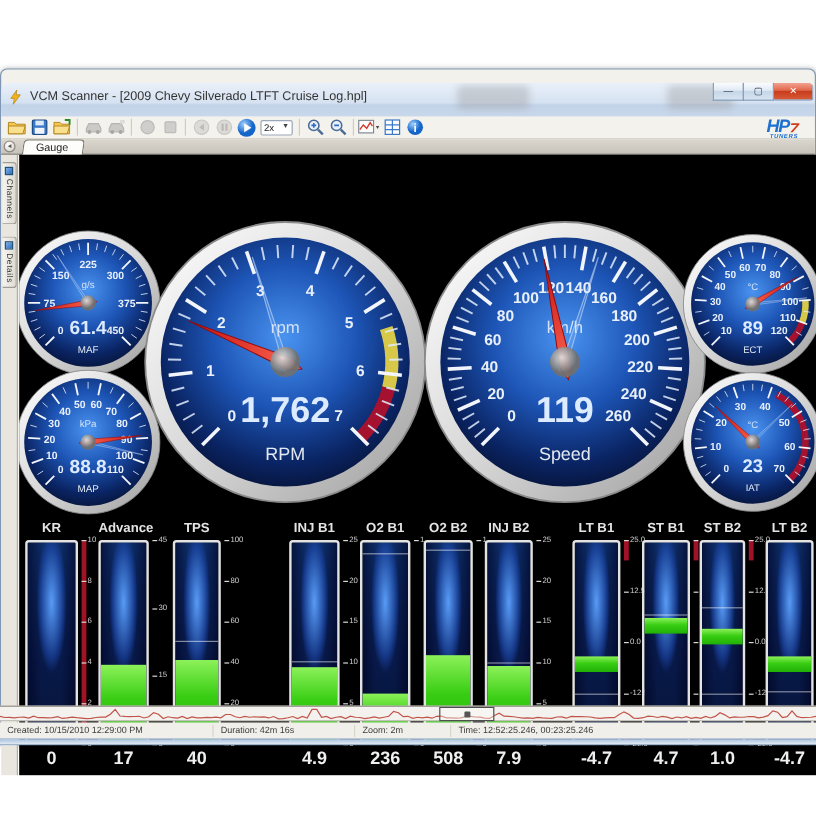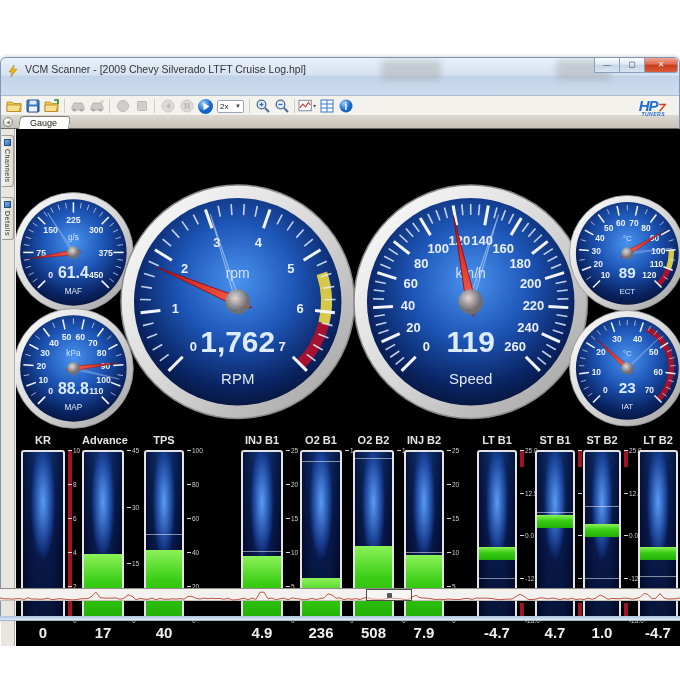--- a/index.html
+++ b/index.html
@@ -2,21 +2,21 @@
 <html><head>
 <meta charset="utf-8">
 <style>
   html,body{margin:0;padding:0;background:#fff;}
   *{box-sizing:border-box;}
   .stage{position:relative;width:680px;height:686px;background:#fff;overflow:hidden;
          font-family:"Liberation Sans",sans-serif;}
   
   .win{position:absolute;left:0;top:57px;width:680px;height:564px;border:1px solid #7f97b4;
        border-radius:6px 6px 0 0;background:#f2f1ec;box-shadow:0 0 4px rgba(0,0,0,.25);}
-  .titlebar{position:absolute;left:0;top:0;width:100%;height:38px;border-radius:6px 6px 0 0;
+  .titlebar{position:absolute;left:0;top:11px;width:100%;height:38px;border-radius:6px 6px 0 0;
        background:linear-gradient(180deg,#e9f0f9 0%,#d6e2f1 45%,#c2d3e8 50%,#cfdcee 100%);
        border-bottom:1px solid #a9bcd4;overflow:hidden;}
   .titleblob{position:absolute;top:2px;height:20px;background:rgba(150,150,150,.35);filter:blur(3px);border-radius:4px;}
   .appicon{position:absolute;left:6px;top:5px;}
   .title{position:absolute;left:24px;top:5px;font-size:10.5px;color:#333;white-space:nowrap;}
   .winbtns{position:absolute;right:1px;top:0px;display:flex;}
   .winbtn{width:26px;height:15px;border:1px solid #87a0bd;border-top:none;margin-left:-1px;
           font-size:8px;line-height:13px;text-align:center;color:#2b3d52;
           background:linear-gradient(180deg,#fbfdff,#dfe9f4 45%,#c6d6e8 50%,#d7e3f1);}
   .winbtn.close{background:linear-gradient(180deg,#f2a392,#e0674a 45%,#c63c1d 50%,#d95b37);
@@ -936,14 +936,20 @@
 
   <div class="timeline">
     <svg id="wave" width="680" height="12">
         <polyline points="0,6.9 4,7.9 8,7.8 12,8.2 16,7.7 20,7.6 24,8.4 28,6.8 32,8.1 36,8.0 40,8.3 44,8.0 48,7.2 52,8.7 56,8.2 60,7.6 64,8.1 68,8.5 72,8.9 76,8.7 80,7.9 84,7.6 88,7.6 92,5.2 96,1.1 100,6.7 104,7.0 108,7.2 112,7.1 116,6.9 120,8.3 124,7.3 128,3.8 132,5.2 136,8.8 140,7.3 144,8.1 148,8.4 152,7.0 156,8.8 160,7.4 164,8.2 168,8.3 172,7.8 176,8.1 180,7.6 184,8.2 188,5.4 192,5.4 196,7.3 200,8.1 204,7.0 208,7.7 212,7.3 216,7.6 220,7.4 224,8.3 228,7.1 232,9.0 236,8.8 240,8.1 244,7.1 248,8.8 252,7.0 256,8.4 260,1.2 264,1.2 268,7.7 272,7.0 276,8.8 280,7.7 284,7.2 288,8.8 292,6.8 296,7.7 300,7.9 304,8.9 308,8.3 312,7.4 316,8.5 320,7.7 324,6.9 328,2.8 332,3.9 336,7.2 340,6.9 344,8.6 348,7.7 352,8.3 356,7.6 360,8.5 364,6.9 368,6.8 372,8.2 376,8.2 380,8.4 384,8.2 388,7.1 392,7.0 396,7.5 400,7.6 404,8.4 408,8.7 412,6.2 416,4.3 420,6.8 424,7.0 428,7.3 432,7.9 436,8.5 440,8.3 444,8.6 448,7.9 452,8.3 456,8.5 460,8.6 464,7.5 468,7.4 472,8.5 476,7.0 480,7.2 484,7.1 488,7.3 492,7.5 496,8.3 500,8.7 504,8.3 508,8.1 512,8.1 516,5.5 520,3.2 524,5.2 528,8.4 532,8.6 536,8.1 540,6.8 544,7.1 548,7.9 552,7.0 556,7.6 560,8.9 564,7.5 568,8.3 572,7.2 576,8.6 580,7.9 584,8.6 588,7.0 592,8.3 596,7.0 600,3.9 604,5.7 608,8.3 612,7.4 616,7.7 620,7.7 624,7.1 628,7.2 632,8.2 636,7.6 640,6.4 644,2.4 648,3.5 652,7.9 656,7.2 660,2.4 664,7.0 668,8.1 672,7.9 676,7.7 680,7.0" fill="none" stroke="#c0544a" stroke-width="1"></polyline>
       </svg>
     <div class="selbox" id="selbox" style="left: 366px; width: 46px;">
       <div class="selglyph"></div>
     </div>
   </div>
 
+  <div class="statusbar">
+    <div class="statusseg" style="min-width:178px;">Created: 10/15/2010 12:29:00 PM</div>
+    <div class="statusseg" style="min-width:118px;">Duration: 42m 16s</div>
+    <div class="statusseg" style="min-width:80px;">Zoom: 2m</div>
+    <div class="statusseg" style="border-right:none;">Time: 12:52:25.246, 00:23:25.246</div>
+  </div>
   <div class="bottomedge"></div>
 </div>
 
 </body></html>

